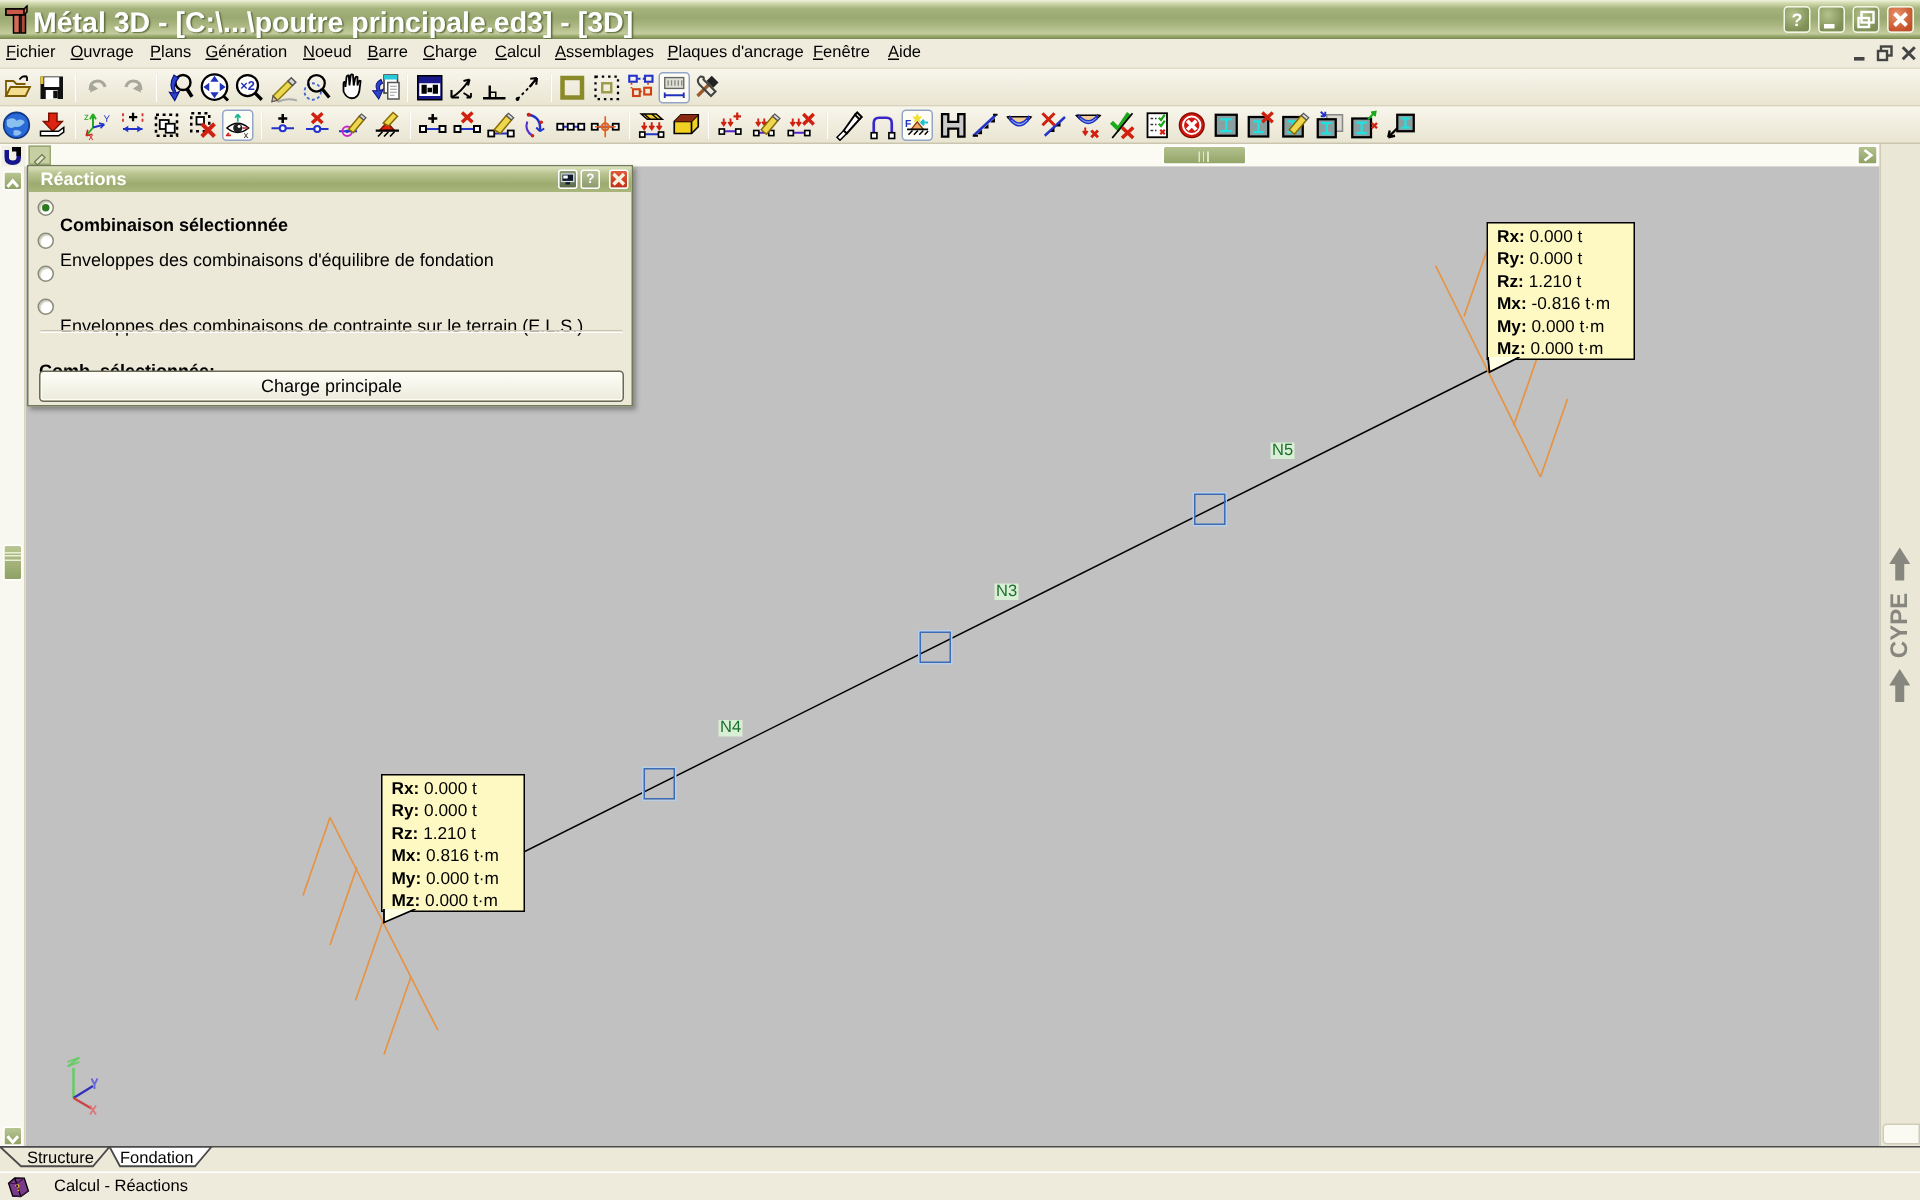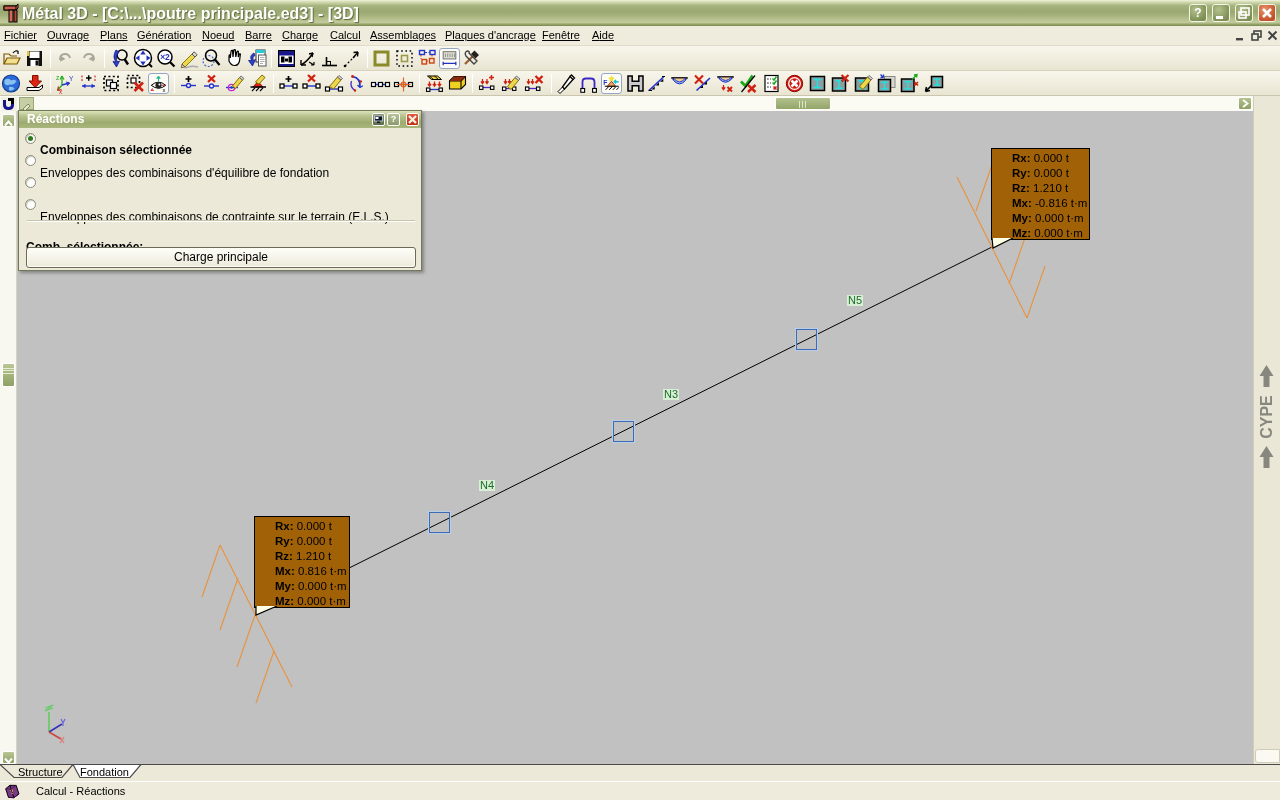--- a/index.html
+++ b/index.html
@@ -3,30 +3,30 @@
 <meta charset="utf-8">
 <style>
 html,body{margin:0;padding:0;width:1280px;height:800px;overflow:hidden;
  font-family:"Liberation Sans",sans-serif;background:#ece9d8;}
 *{box-sizing:border-box;}
 .abs{position:absolute;}
 #win{position:absolute;left:0;top:0;width:1280px;height:800px;}
 
 #titlebar{position:absolute;left:0;top:0;width:1280px;height:26px;
  background:linear-gradient(180deg,#f0f3de 0%,#d8e0b8 6%,#a6b37d 22%,#9aa871 45%,#a8b47e 62%,#bac493 78%,#c2cb9b 86%,#93a268 94%,#78884e 100%);}
-#titletext{position:absolute;left:22px;top:5px;font-size:16px;font-weight:bold;color:#fff;
+#titletext{position:absolute;left:22px;top:5px;font-size:19px;font-weight:bold;color:#fff;
  text-shadow:1px 1px 1px #5a6a3a;letter-spacing:0px;white-space:nowrap;}
 .tbtn{position:absolute;top:4px;width:18px;height:18px;border-radius:3px;
  border:1px solid #f3f6e7;color:#fff;font-size:12px;font-weight:bold;text-align:center;line-height:16px;}
 .tbtn.olv{background:radial-gradient(circle at 35% 30%,#b4c18c,#7d8f55 75%);}
 .tbtn.red{background:radial-gradient(circle at 35% 30%,#e8936a,#c44f27 75%);}
 
 #menubar{position:absolute;left:0;top:26px;width:1280px;height:20px;background:#efecdd;
  border-bottom:1px solid #e0dcc8;font-size:11px;color:#000;}
-#menubar span.mi{position:absolute;top:3px;text-decoration:underline;}
+#menubar span.mi{position:absolute;top:3px;}
 .mdib{position:absolute;top:3px;width:15px;height:14px;color:#404040;font-size:10px;text-align:center;line-height:13px;}
 
 #tb1{position:absolute;left:0;top:46px;width:1280px;height:25px;
  background:linear-gradient(180deg,#f8f6ec,#e9e5d2);border-bottom:1px solid #d8d4bc;}
 #tb2{position:absolute;left:0;top:71px;width:1280px;height:25px;
  background:linear-gradient(180deg,#f8f6ec,#e9e5d2);border-bottom:1px solid #c9c5ae;}
 .sep{position:absolute;top:3px;width:1px;height:19px;background:#c0bca4;border-right:1px solid #fff;}
 .ic{position:absolute;top:2px;width:21px;height:21px;}
 .pressed{border:1px solid #94a6c8;background:#fdfdf6;border-radius:3px;}
 
@@ -39,21 +39,21 @@
 #penciltab{position:absolute;left:19px;top:97px;width:15px;height:13px;background:#c6cfa3;border:1px solid #9aa876;}
 
 #leftstrip{position:absolute;left:0;top:111px;width:17px;height:653px;background:#f8f7f0;border-right:1px solid #d8d4bc;}
 .lsbtn{position:absolute;left:2px;width:13px;height:13px;background:linear-gradient(180deg,#b9c693,#8fa164);border:1px solid #fff;border-radius:2px;color:#fff;text-align:center;}
 #canvas{position:absolute;left:17px;top:111px;width:1236px;height:653px;background:#c1c1c1;overflow:hidden;}
 #rightstrip{position:absolute;left:1253px;top:96px;width:27px;height:668px;background:#eae7d7;border-left:1px solid #d0ccb8;}
 #cype{position:absolute;left:1253px;top:360px;width:27px;height:115px;color:#7d7d7d;font-weight:bold;font-size:14px;}
 
 #labN4,#labN3,#labN5{position:absolute;color:#1c6e2c;font-size:11px;background:#d9efd5;padding:0 1px;line-height:11px;}
 .node{position:absolute;width:21px;height:21px;border:1px solid #3d6bb5;box-shadow:0 0 0 1px #b9cfe8;}
-.ibox{position:absolute;background:#a16207;border:1px solid #000;font-size:11.5px;line-height:15.1px;padding:2px 0 0 20px;white-space:nowrap;color:#000;}
+.ibox{position:absolute;background:#fef9c3;border:1px solid #000;font-size:11.5px;line-height:15.1px;padding:2px 0 0 6px;white-space:nowrap;color:#000;}
 
 #dlg{position:absolute;left:18px;top:110px;width:404px;height:161px;background:#ece9d8;
  border:1px solid #707a58;box-shadow:2px 2px 3px rgba(60,60,60,.45);}
 #dlgtitle{position:absolute;left:0px;top:0px;width:402px;height:17px;
  background:linear-gradient(180deg,#dce3bd 0%,#b9c490 28%,#9dab70 68%,#a9b67c 100%);
  color:#fff;font-size:12px;font-weight:bold;padding:1px 0 0 8px;}
 .dbtn{position:absolute;top:2px;width:13px;height:13px;border:1px solid #fff;border-radius:2px;font-size:9px;line-height:11px;text-align:center;}
 .radio{position:absolute;left:6px;width:11px;height:11px;border-radius:50%;
  background:#fff;border:1px solid #8a8a77;box-shadow:inset 1px 1px 1px #c8c8b8;}
 .radio.on:after{content:"";position:absolute;left:2px;top:2px;width:5px;height:5px;border-radius:50%;background:#2c7a1e;}

